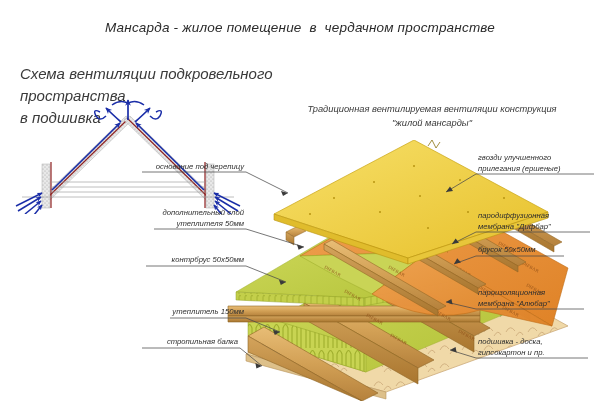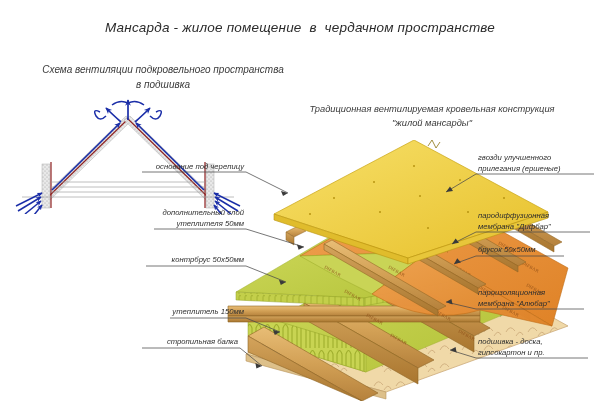--- a/index.html
+++ b/index.html
@@ -9,22 +9,22 @@
   }
   .page { position:absolute; inset:0; }
 
   
   .main-title {
     position:absolute; left:0; top:20px; width:600px; text-align:center;
     font-size:13.5px; font-style:italic; color:#2b2b2b; letter-spacing:.2px;
     white-space:pre;
   }
   .left-caption {
-    position:absolute; left:20px; top:63px; width:286px; text-align:center;
-    font-size:10px; font-style:italic; color:#3a3a3a; line-height:1.45;
+    position:absolute; left:20px; top:63px; width:286px; 
+    font-size:15px; font-style:italic; color:#3a3a3a; line-height:1.45;
   }
   .right-caption {
     position:absolute; left:282px; top:103px; width:300px; text-align:center;
     font-size:9.3px; font-style:italic; color:#3a3a3a; line-height:1.5;
   }
 
   
   .stage { position:absolute; }
   #vent-stage { left:8px; top:98px; width:240px; height:116px; }
   #roof-stage { left:128px; top:140px; width:472px; height:261px; }
@@ -115,21 +115,21 @@
       <path d="M127,24 Q136,16 142,10"></path>
     </g>
     <g stroke="#1b2ea8" stroke-width="1.5" fill="none">
       <path d="M92,14 Q84,10 88,18 Q92,24 98,18"></path>
       <path d="M148,14 Q156,10 152,18 Q148,24 142,18"></path>
       <path d="M104,7 Q112,1 120,5 Q128,1 136,7"></path>
     </g>
   </svg>
 
   <div class="right-caption">
-    <div>Традиционная вентилируемая кровельная конструкция</div>
+    <div>Традиционная вентилируемая вентиляции конструкция</div>
     <div>"жилой мансарды"</div>
   </div>
 
   <svg id="roof-stage" class="stage" viewBox="0 0 472 261">
     <defs>
       <linearGradient id="gDeck" x1="0" y1="0" x2="1" y2="1">
         <stop offset="0" stop-color="#f7e06a"></stop>
           <stop offset="1" stop-color="#e7c02a"></stop>
       </linearGradient>
       <linearGradient id="gMem" x1="0" y1="0" x2="1" y2="1">

